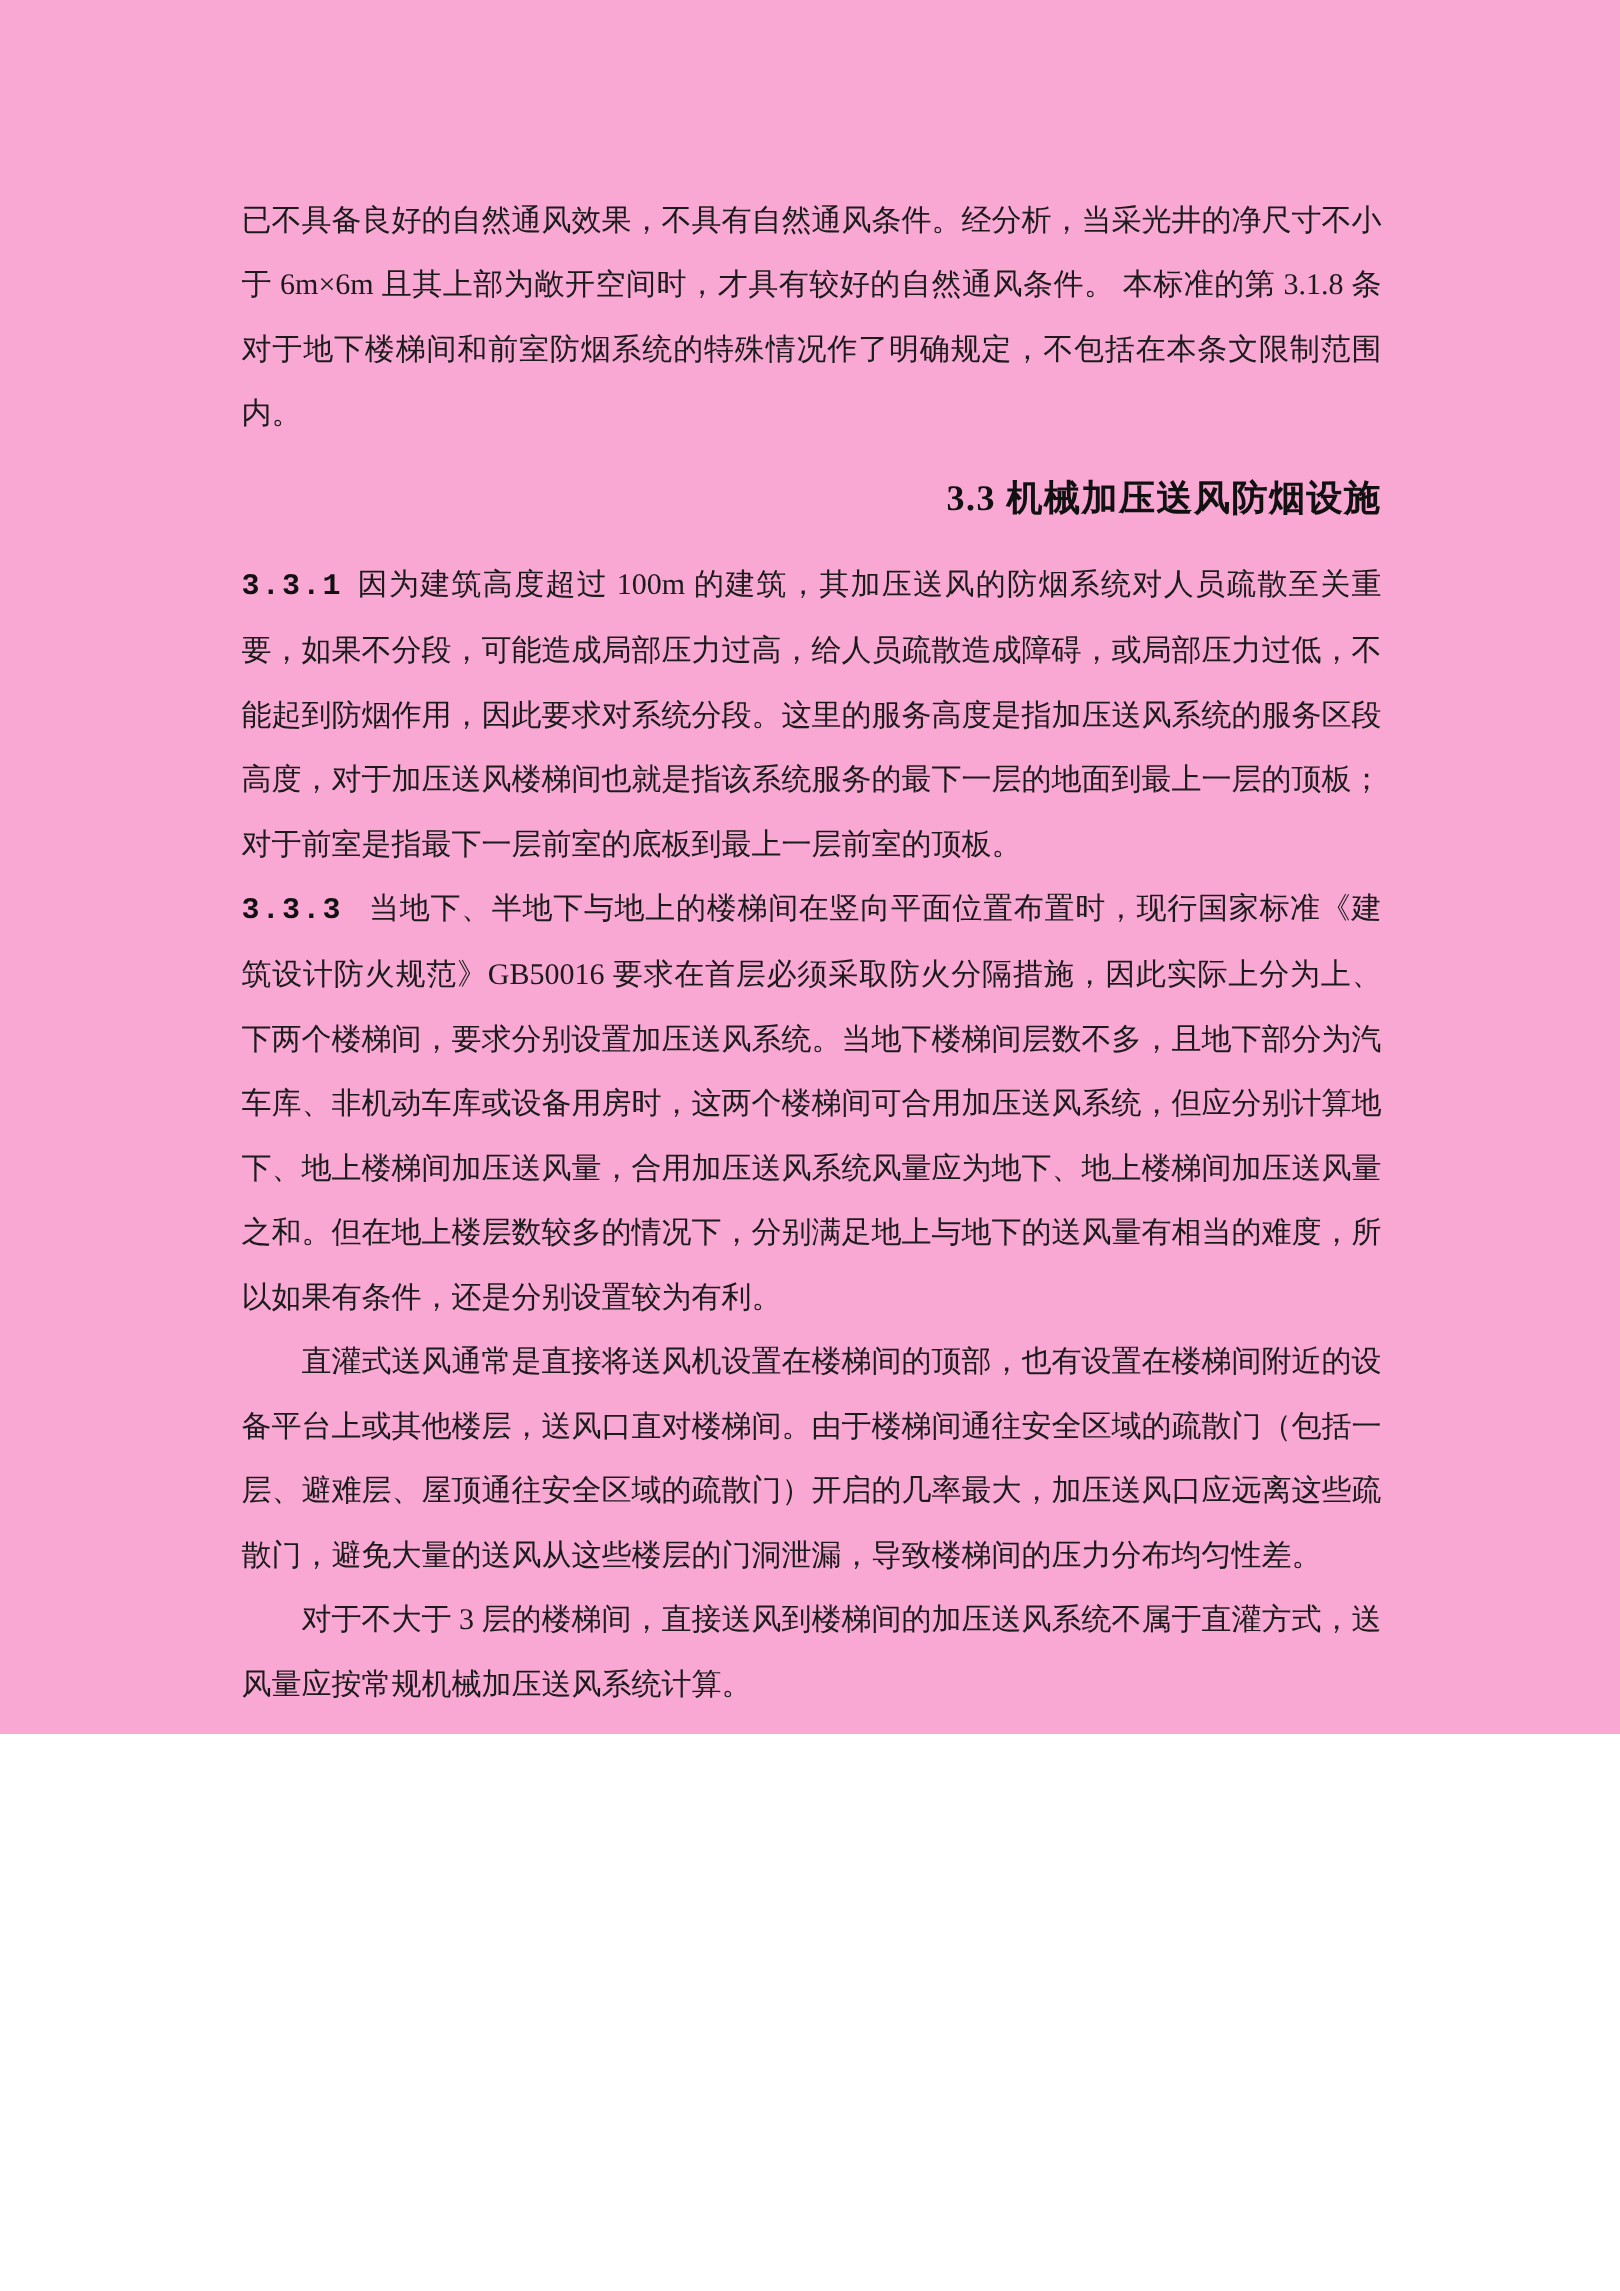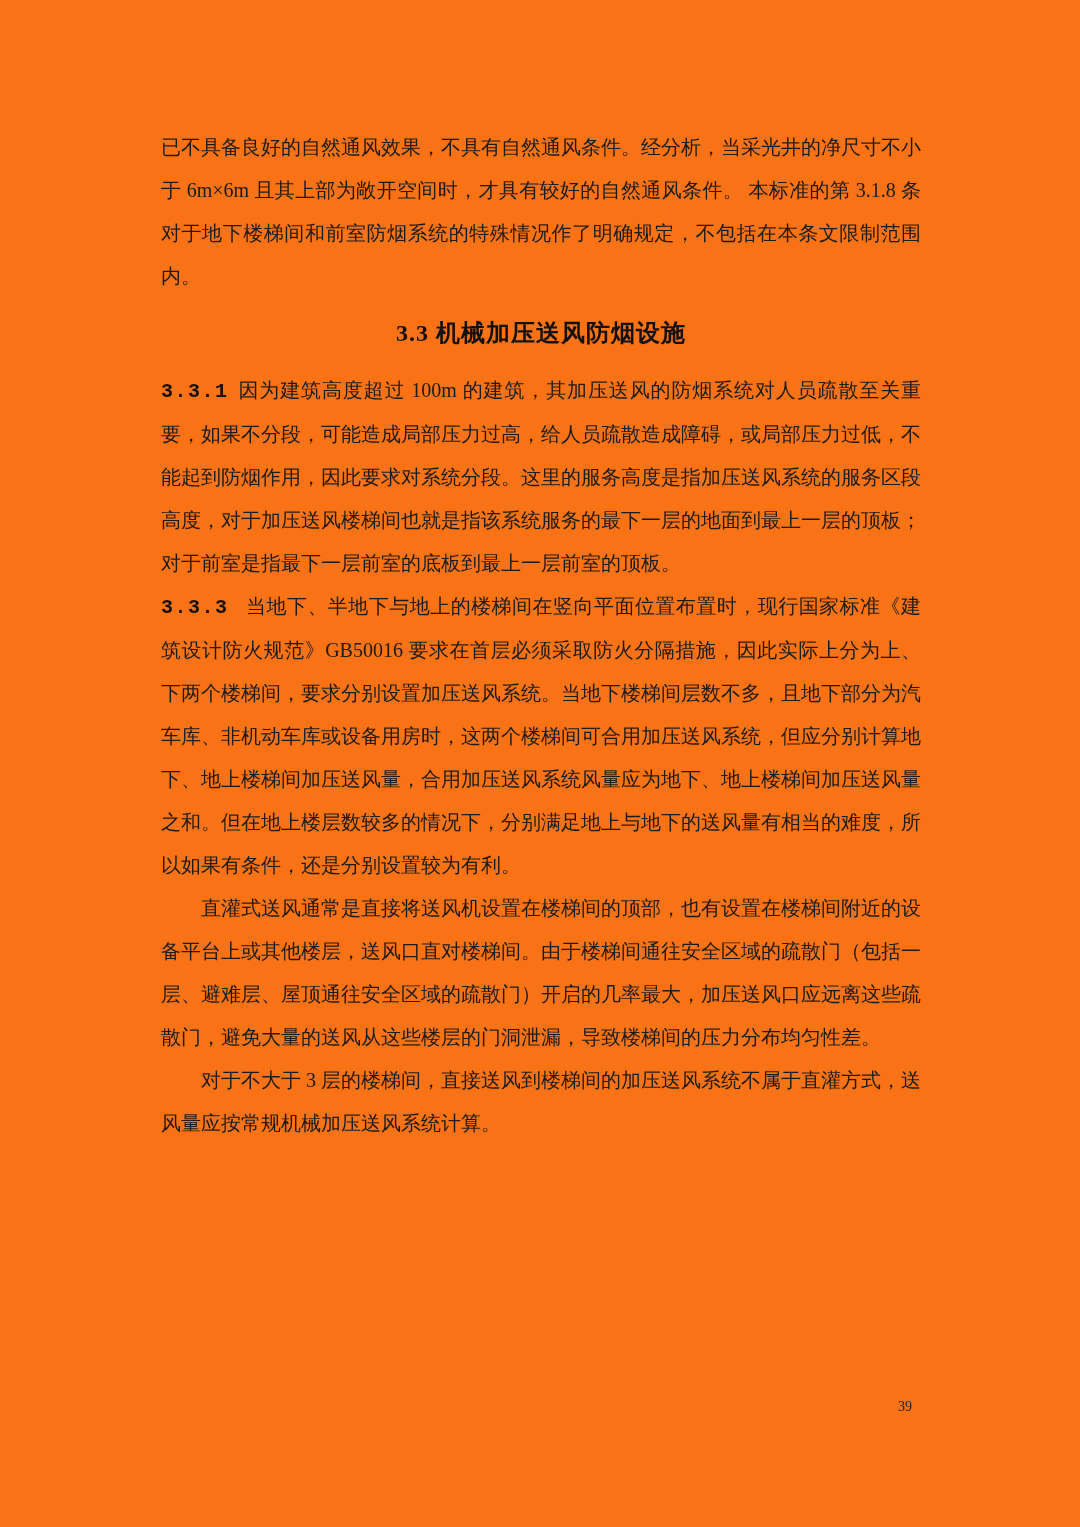--- a/index.html
+++ b/index.html
@@ -1,21 +1,21 @@
 <!DOCTYPE html>
 <html><head>
 <meta charset="utf-8">
 <style>
   * { margin: 0; padding: 0; box-sizing: border-box; }
   html, body { background: #ffffff; }
   .sheet {
     position: relative;
     width: 1080px;
-    height: 1527px;
-    background: #f97316;
+    height: 1156px;
+    background: #f9a8d4;
     color: #1b1b1b;
     font-family: "Liberation Serif", "DejaVu Serif", serif;
     overflow: hidden;
   }
   .content {
     position: absolute;
     left: 161px;
     top: 126px;
     width: 760px;
   }
@@ -23,21 +23,21 @@
     font-size: 20px;
     line-height: 43px;
     text-align: justify;
     text-justify: inter-ideograph;
     color: #1b1b1b;
   }
   .heading {
     font-size: 24px;
     line-height: 43px;
     font-weight: 700;
-    text-align: center;
+    text-align: right;
     letter-spacing: 1px;
     margin: 14px 0 14px 0;
     color: #111111;
   }
   .clause-num {
     font-weight: 700;
     font-family: Liberation Mono, monospace;
     font-size: 20px;
     letter-spacing: 1.5px;
     margin-right: 17px;

